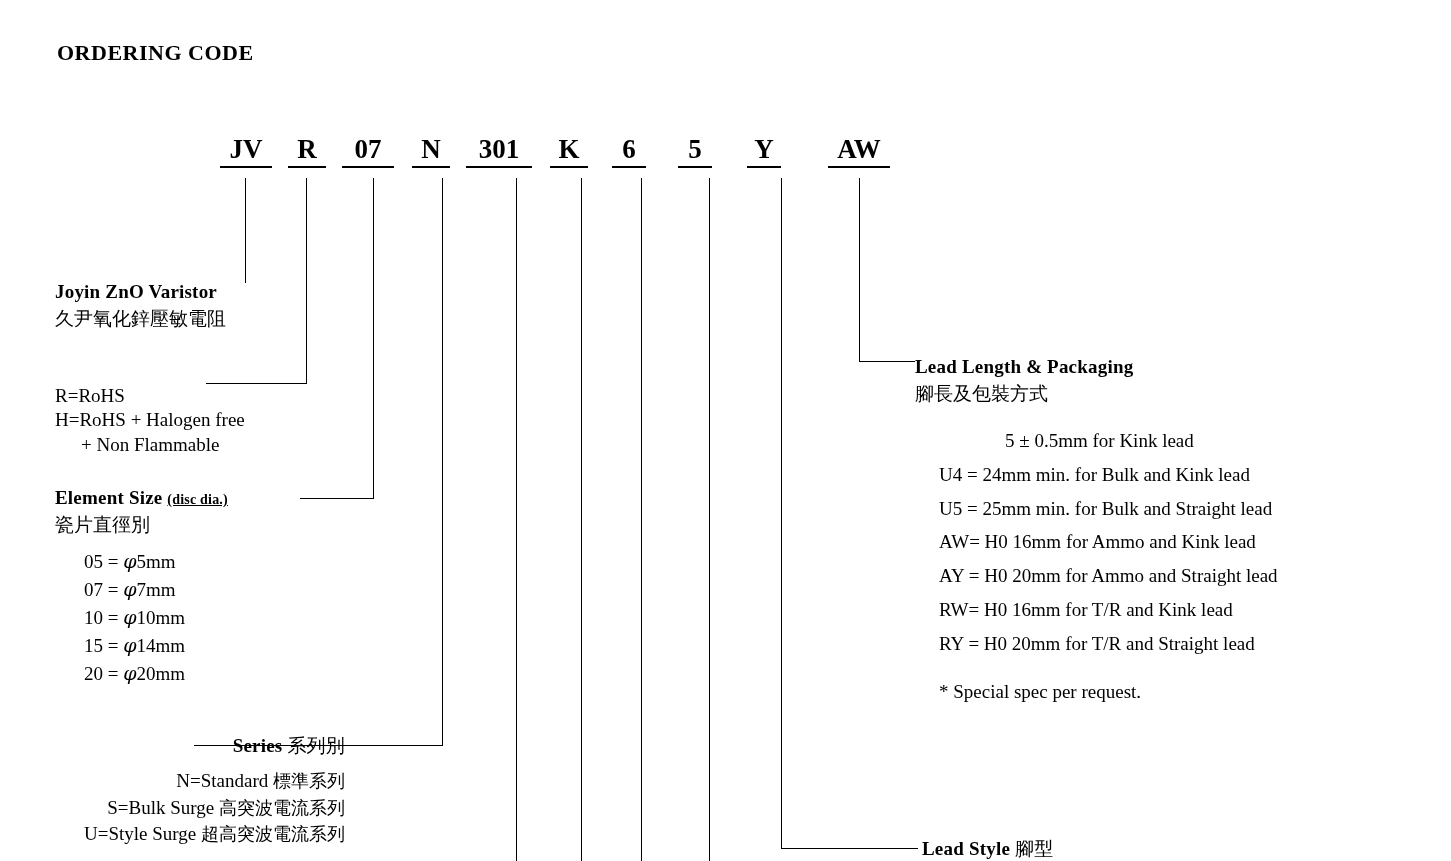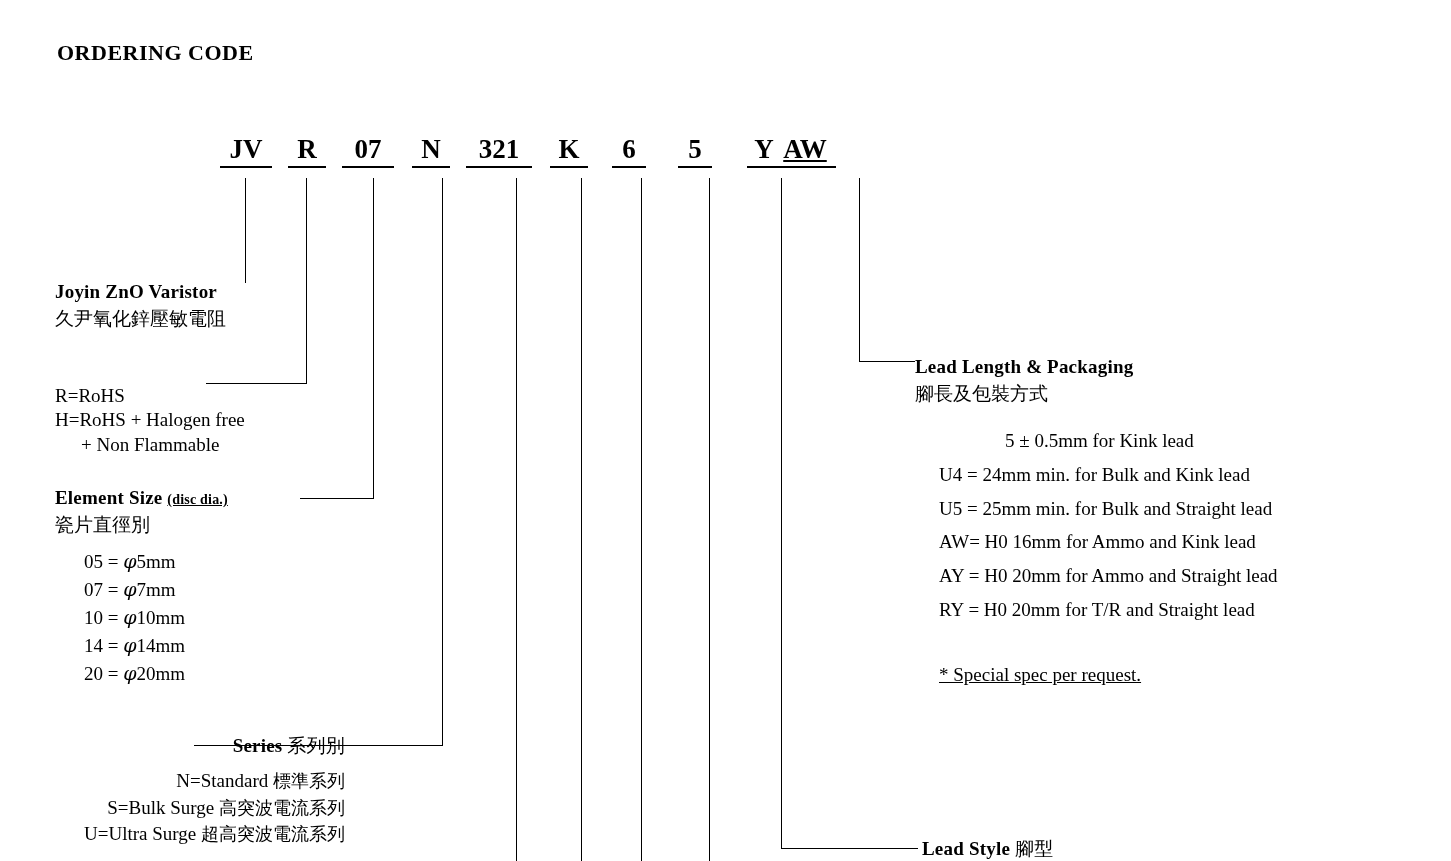--- a/index.html
+++ b/index.html
@@ -99,40 +99,40 @@
     </div>
     <div class="code-seg" style="left:122px;width:52px;">
       <span class="glyph">07</span>
       <span class="rule"></span>
     </div>
     <div class="code-seg" style="left:192px;width:38px;">
       <span class="glyph">N</span>
       <span class="rule"></span>
     </div>
     <div class="code-seg" style="left:246px;width:66px;">
-      <span class="glyph">321</span>
+      <span class="glyph">301</span>
       <span class="rule"></span>
     </div>
     <div class="code-seg" style="left:330px;width:38px;">
       <span class="glyph">K</span>
       <span class="rule"></span>
     </div>
     <div class="code-seg" style="left:392px;width:34px;">
       <span class="glyph">6</span>
       <span class="rule"></span>
     </div>
     <div class="code-seg" style="left:458px;width:34px;">
       <span class="glyph">5</span>
       <span class="rule"></span>
     </div>
     <div class="code-seg" style="left:527px;width:34px;">
       <span class="glyph">Y</span>
       <span class="rule"></span>
     </div>
-    <div class="code-seg" style="left:554px;width:62px;text-decoration:underline;">
+    <div class="code-seg" style="left:608px;width:62px;">
       <span class="glyph">AW</span>
       <span class="rule"></span>
     </div>
   </div>
 
   <div class="vline" style="left:245px; top:178px; height:105px;"></div>
 
   <div class="vline" style="left:306px; top:178px; height:205px;"></div>
   <div class="hline" style="left:206px; top:383px; width:101px;"></div>
 
@@ -183,21 +183,21 @@
         <span>07</span>
         <span>=</span>
         <span class="phi">φ</span><span>7mm</span>
       </div>
       <div class="listrow">
         <span>10</span>
         <span>=</span>
         <span class="phi">φ</span><span>10mm</span>
       </div>
       <div class="listrow">
-        <span>14</span>
+        <span>15</span>
         <span>=</span>
         <span class="phi">φ</span><span>14mm</span>
       </div>
       <div class="listrow">
         <span>20</span>
         <span>=</span>
         <span class="phi">φ</span><span>20mm</span>
       </div>
     </div>
   </div>
@@ -208,37 +208,38 @@
       <span class="cn">系列別</span>
     </div>
     <div class="body" style="margin-top:9px; padding-left:29px; line-height:1.4;">
       <div class="listrow">
         <span>N=Standard </span><span class="cn">標準系列</span>
       </div>
       <div class="listrow">
         <span>S=Bulk Surge </span><span class="cn">高突波電流系列</span>
       </div>
       <div class="listrow">
-        <span>U=Ultra Surge </span><span class="cn">超高突波電流系列</span>
+        <span>U=Style Surge </span><span class="cn">超高突波電流系列</span>
       </div>
     </div>
   </div>
 
   <div class="blk" style="left:915px; top:356px;">
     <div class="hdr">Lead Length &amp; Packaging</div>
     <div class="cn" style="margin-top:3px;">腳長及包裝方式</div>
     <div class="body" style="margin-top:17px; line-height:1.78;">
       <div class="listrow" style="padding-left:90px;">5 ± 0.5mm for  Kink lead</div>
       <div class="listrow" style="padding-left:24px;">U4 = 24mm min. for Bulk and Kink lead</div>
       <div class="listrow" style="padding-left:24px;">U5 = 25mm min. for Bulk and Straight lead</div>
       <div class="listrow" style="padding-left:24px;">AW= H0 16mm  for Ammo and Kink lead</div>
       <div class="listrow" style="padding-left:24px;">AY = H0 20mm  for Ammo and Straight lead</div>
+      <div class="listrow" style="padding-left:24px;">RW= H0 16mm  for T/R and Kink lead</div>
       <div class="listrow" style="padding-left:24px;">RY = H0 20mm  for T/R and Straight lead</div>
     </div>
-    <div class="body" style="margin-top:36px; padding-left:24px;text-decoration:underline;">* Special spec per request.</div>
+    <div class="body" style="margin-top:19px; padding-left:24px;">* Special spec per request.</div>
   </div>
 
   <div class="blk hdr" style="left:922px; top:836px;">
     <span>Lead Style</span>
     <span class="cn">腳型</span>
   </div>
 
 </div>
 
 </body></html>

